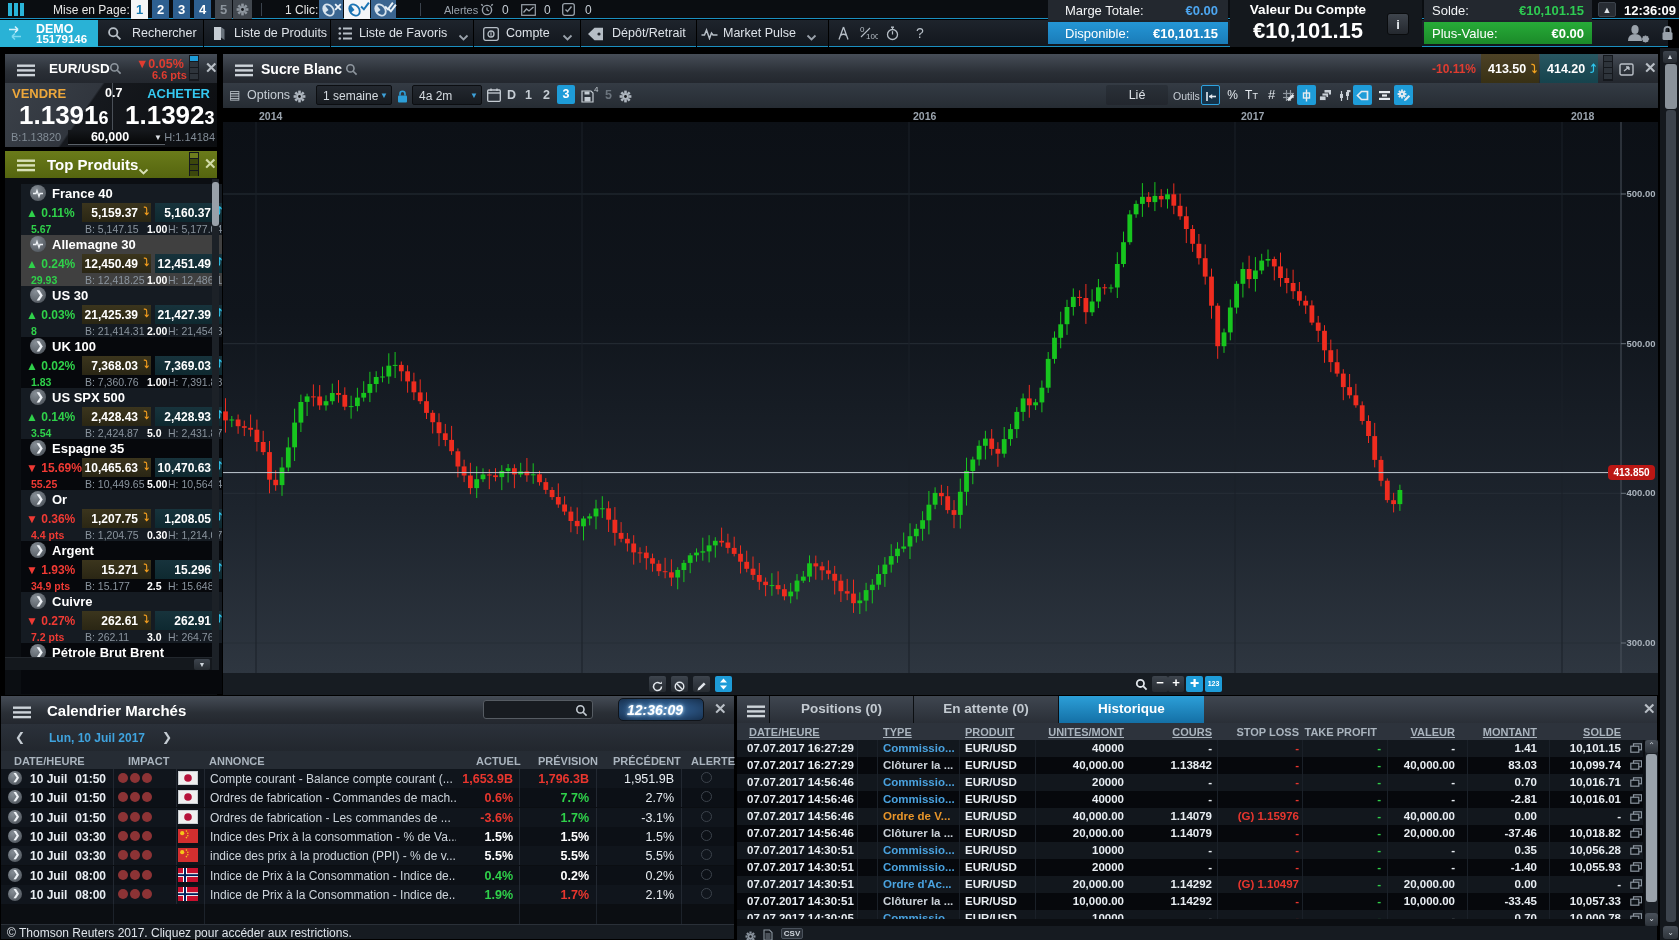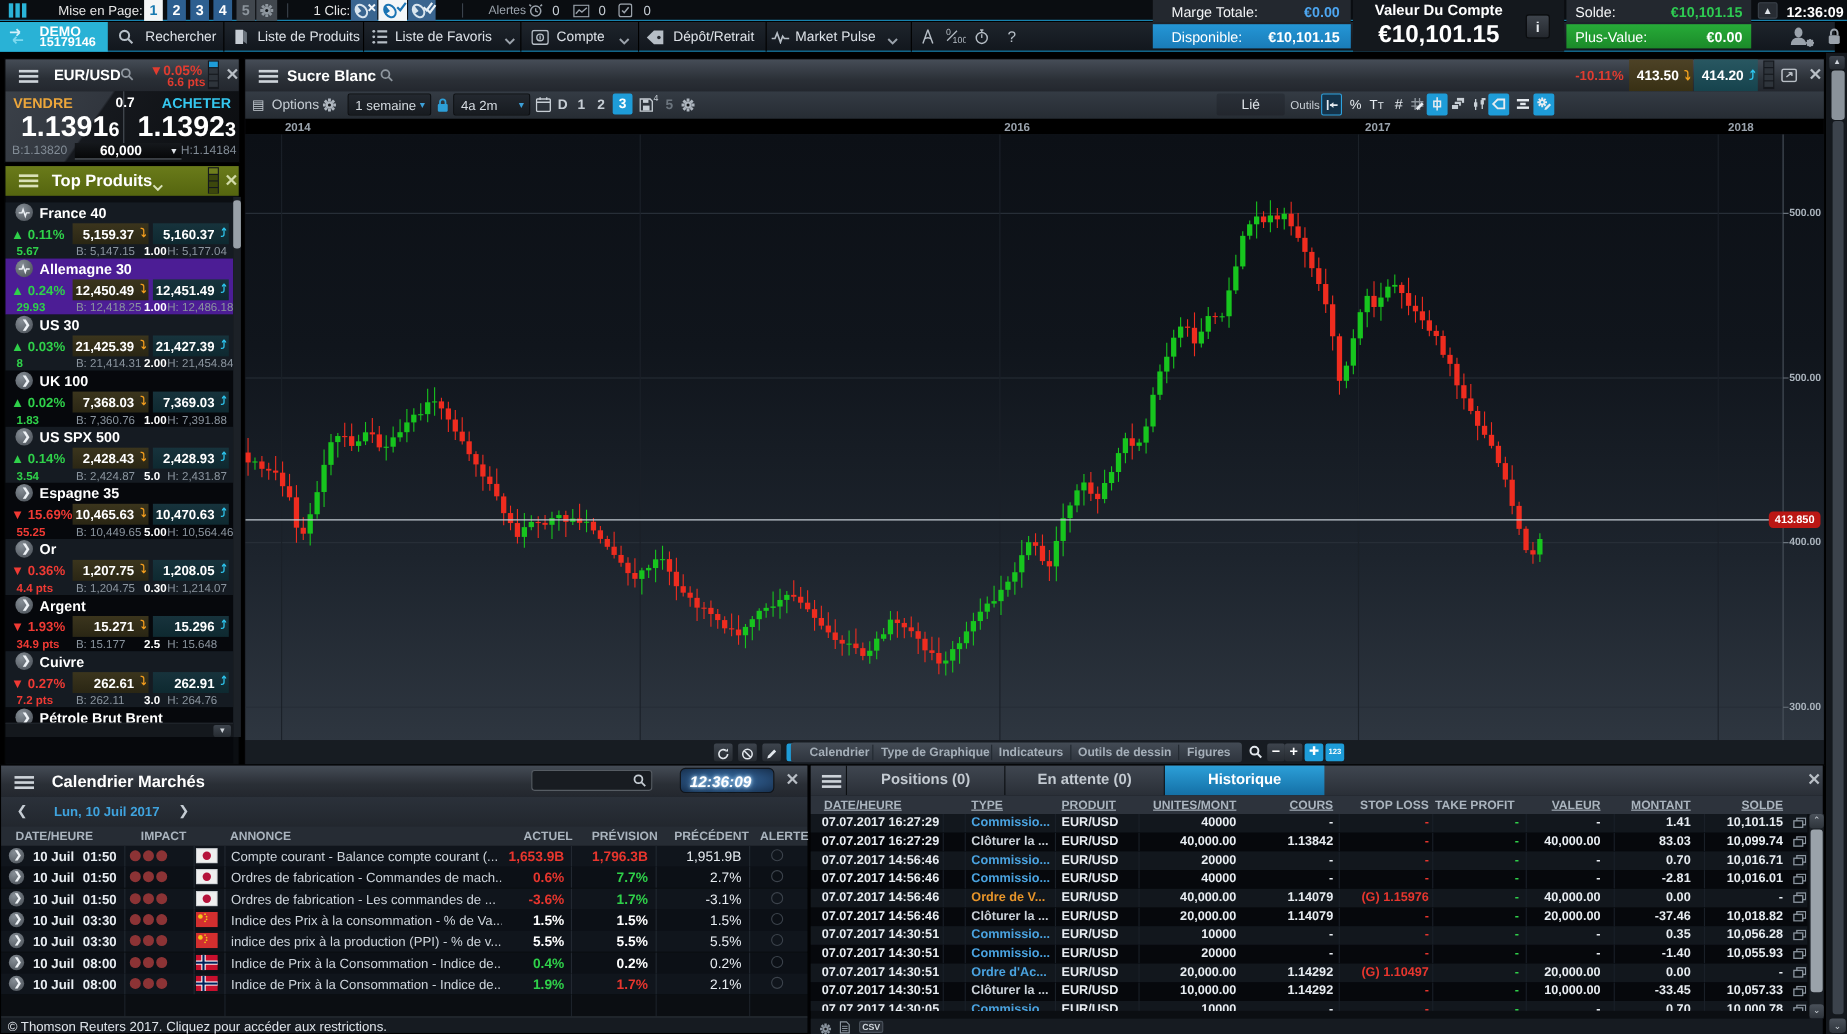--- a/index.html
+++ b/index.html
@@ -16,21 +16,21 @@
 #demo { position:absolute; left:0; top:0; width:98px; height:27px; background:#29b2d6; color:#fff; }
 .widget { position:absolute; background:#14181d; border:1px solid #000; }
 .whead { position:absolute; left:0; top:0; width:100%; height:29px; background:linear-gradient(#454c56,#2a2f36 60%,#23272e); }
 .wx { position:absolute; color:#b9bfc6; font-size:15px; font-weight:bold; top:5px; }
 .filmstrip { position:absolute; width:10px; height:26px; top:1px; background:#15181d; }
 .filmstrip div { height:5px; margin:1px 1px 0 1px; background:#2e343b; }
 #eurusd { left:4px; top:53px; width:214px; height:95px; }
 #tickbody { position:absolute; left:0; top:29px; width:100%; height:64px; background:linear-gradient(125deg,#3b4149 0%,#31363e 38%,#16191e 39%,#0b0d10 100%); }
 #topprod { left:4px; top:150px; width:214px; height:547px; background:#0b0e12; }
 #tphead { position:absolute; left:0; top:0; width:100%; height:27px; background:linear-gradient(#6a7b1a,#55650f); }
-.tpitem { position:absolute; left:0; width:207px; }
+.tpitem { position:absolute; left:16px; width:207px; }
 .tpname { position:absolute; left:0; top:0; width:100%; height:19px; }
 .tpicon { position:absolute; left:9px; top:1px; width:16px; height:16px; border-radius:50%; background:radial-gradient(circle at 35% 30%,#868e96,#454b52); }
 .tpnm { position:absolute; left:31px; top:2px; font-size:13px; font-weight:bold; color:#fff; }
 .tprow2 { position:absolute; left:0; top:19px; width:100%; height:19px; }
 .tppct { position:absolute; left:5px; top:3px; font-size:12px; font-weight:bold; }
 .sellbox { position:absolute; left:61px; top:0px; width:69px; height:19px; background:linear-gradient(#3b351d,#2a2614); }
 .buybox { position:absolute; left:134px; top:0px; width:69px; height:19px; background:linear-gradient(#17333c,#0e2930); }
 .bxval { position:absolute; right:13px; top:3px; font-size:12px; font-weight:bold; color:#fff; }
 .tprow3 { position:absolute; left:0; top:38px; width:100%; height:13px; font-size:10.5px; color:#8b959f; white-space:nowrap; }
 .garrow { color:#f29d1e; position:absolute; right:2px; top:2px; font-size:11px; font-weight:bold; }
@@ -332,21 +332,21 @@
           <span class="barrow">⤴</span>
         </div>
       </div>
 <div class="tprow3">
         <span class="abs up" style="left:10px;top:1px;font-weight:bold;">5.67</span>
         <span class="abs" style="left:64px;top:1px;">B: 5,147.15</span>
         <span class="abs" style="left:126px;top:1px;color:#fff;font-weight:bold;">1.00</span>
         <span class="abs" style="left:147px;top:1px;">H: 5,177.04</span>
       </div>
 </div>
-<div class="tpitem" style="top:84px;height:51px;background:#4c1d95;">
+<div class="tpitem" style="top:84px;height:51px;background:#404040;">
 <div class="tpname">
         <div class="tpicon"><svg width="16" height="16">
             <polyline points="3,8.5 6,8.5 7,5.5 9,11.5 10,8.5 13,8.5" stroke="#eef2f6" stroke-width="1.3" fill="none"></polyline>
           </svg></div>
         <span class="tpnm">Allemagne 30</span>
       </div>
 <div class="tprow2">
         <span class="tppct up">▲ 0.24%</span>
         <div class="sellbox">
           <span class="bxval">12,450.49</span>
@@ -1139,31 +1139,20 @@
       </div>
 <div class="abs" style="left:470px;top:3px;width:17px;height:16px;background:linear-gradient(#3d444d,#262b31);border-radius:2px;">
         <span class="ico" style="left:3px;top:2px;"><svg width="11" height="11" viewBox="0 0 11 11">
             <path d="M1.5 9.5 l0.7,-2.5 l5.6,-5.6 l1.8,1.8 l-5.6,5.6 z" fill="#e2e7ec"></path>
           </svg></span>
       </div>
 <div class="abs" style="left:492px;top:3px;width:17px;height:16px;background:#1e9cd8;border-radius:2px;"><svg width="17" height="16" viewBox="0 0 17 16">
           <path d="M8.5 2.5 L12 6.5 H5 Z" fill="#fff"></path>
           <path d="M8.5 13.5 L12 9.5 H5 Z" fill="#fff"></path>
         </svg></div>
-<div class="tabstrip">
-<span style="left:17px;">Calendrier</span>
-<span style="left:82px;">Type de Graphique</span>
-<span style="left:189px;">Indicateurs</span>
-<span style="left:261px;">Outils de dessin</span>
-<span style="left:360px;">Figures</span>
-<i style="position:absolute;left:74px;top:2px;width:1px;height:14px;background:#222830;"></i>
-<i style="position:absolute;left:182px;top:2px;width:1px;height:14px;background:#222830;"></i>
-<i style="position:absolute;left:254px;top:2px;width:1px;height:14px;background:#222830;"></i>
-<i style="position:absolute;left:352px;top:2px;width:1px;height:14px;background:#222830;"></i>
-</div>
 <span class="ico" style="left:912px;top:4px;"><svg width="13" height="13" viewBox="0 0 13 13">
           <circle cx="5.4" cy="5.4" r="3.6" fill="none" stroke="#e2e7ec" stroke-width="1.8"></circle>
           <line x1="8.2" y1="8.2" x2="11.6" y2="11.6" stroke="#e2e7ec" stroke-width="1.8"></line>
         </svg></span>
 <div class="abs" style="left:929px;top:3px;width:16px;height:16px;background:linear-gradient(#3d444d,#262b31);border-radius:2px;color:#fff;font-size:13px;font-weight:bold;text-align:center;line-height:14px;">−</div>
 <div class="abs" style="left:945px;top:3px;width:16px;height:16px;background:linear-gradient(#3d444d,#262b31);border-radius:2px;color:#fff;font-size:13px;font-weight:bold;text-align:center;line-height:14px;">+</div>
 <div class="abs" style="left:963px;top:3px;width:17px;height:16px;background:#1e9cd8;border-radius:2px;color:#fff;font-size:11px;text-align:center;line-height:15px;">✚</div>
 <div class="abs" style="left:982px;top:3px;width:17px;height:16px;background:#1e9cd8;border-radius:2px;color:#fff;font-size:7px;font-weight:bold;text-align:center;line-height:15px;">123</div>
 </div>
   </div>

